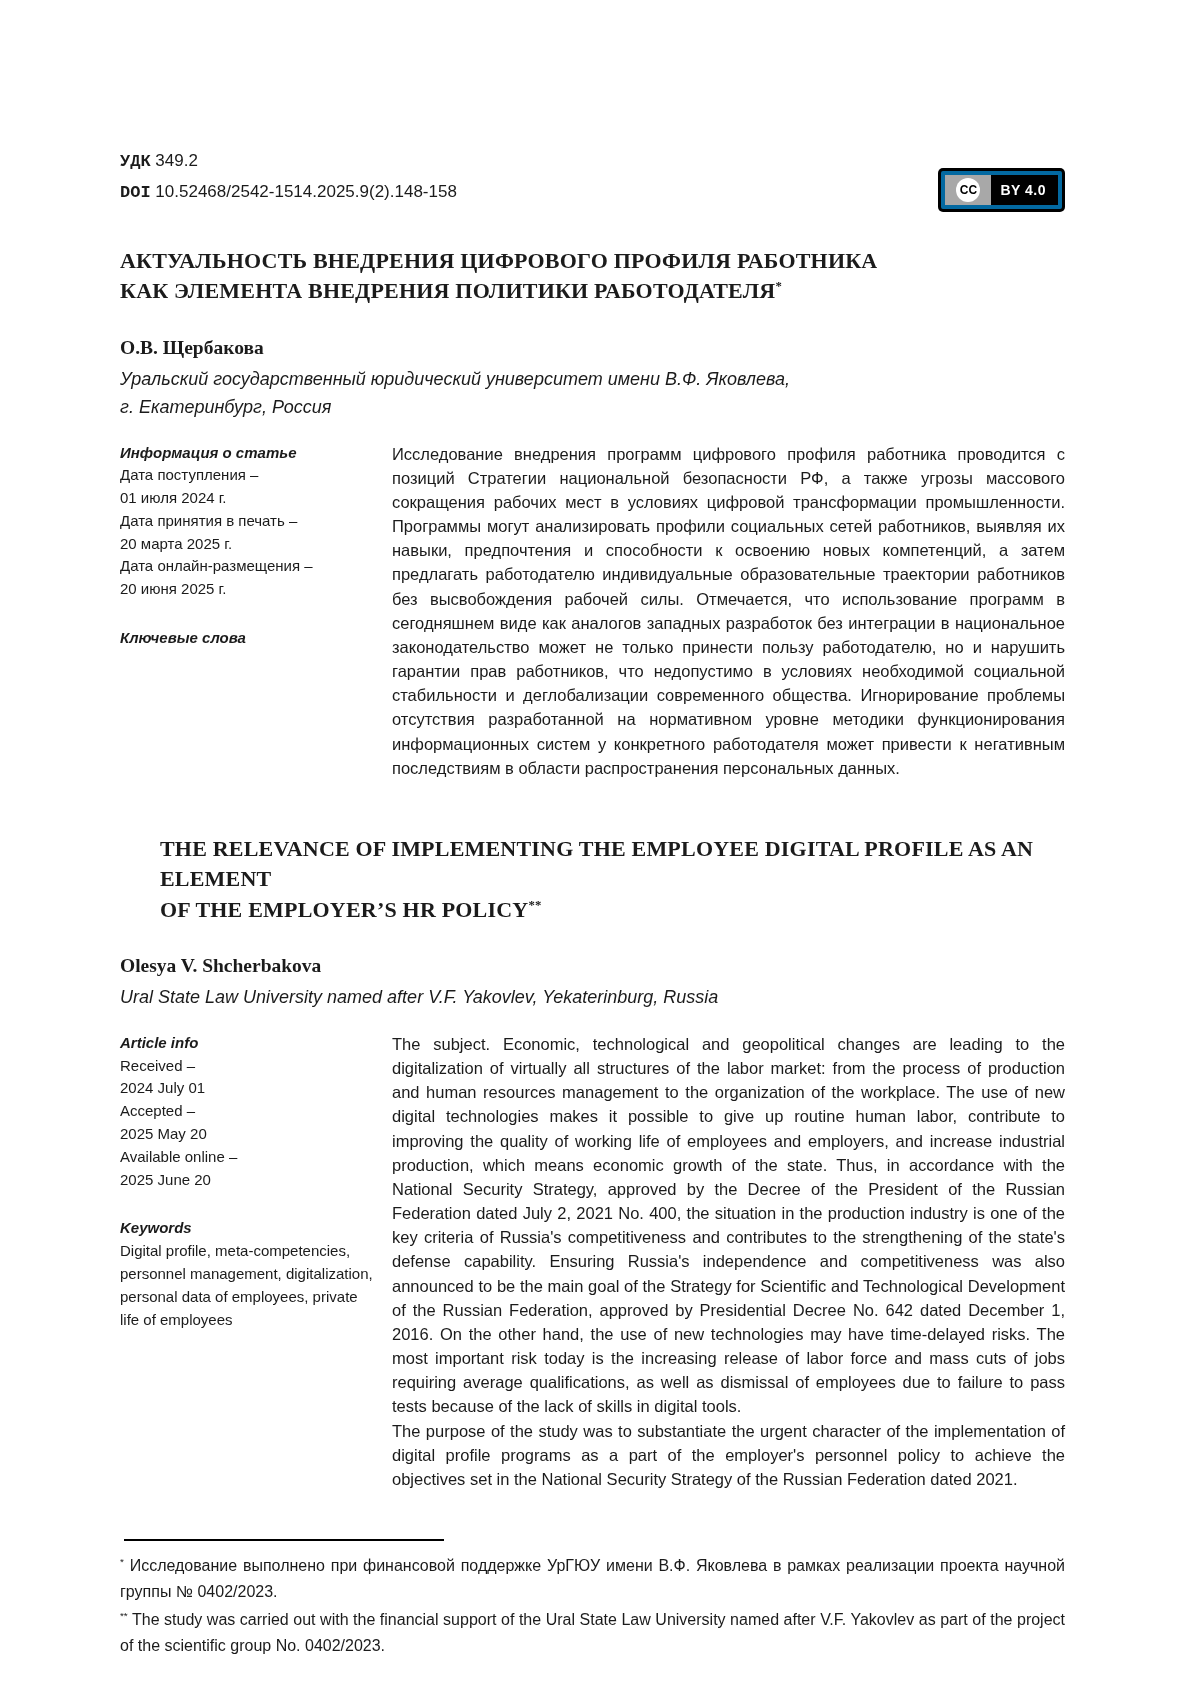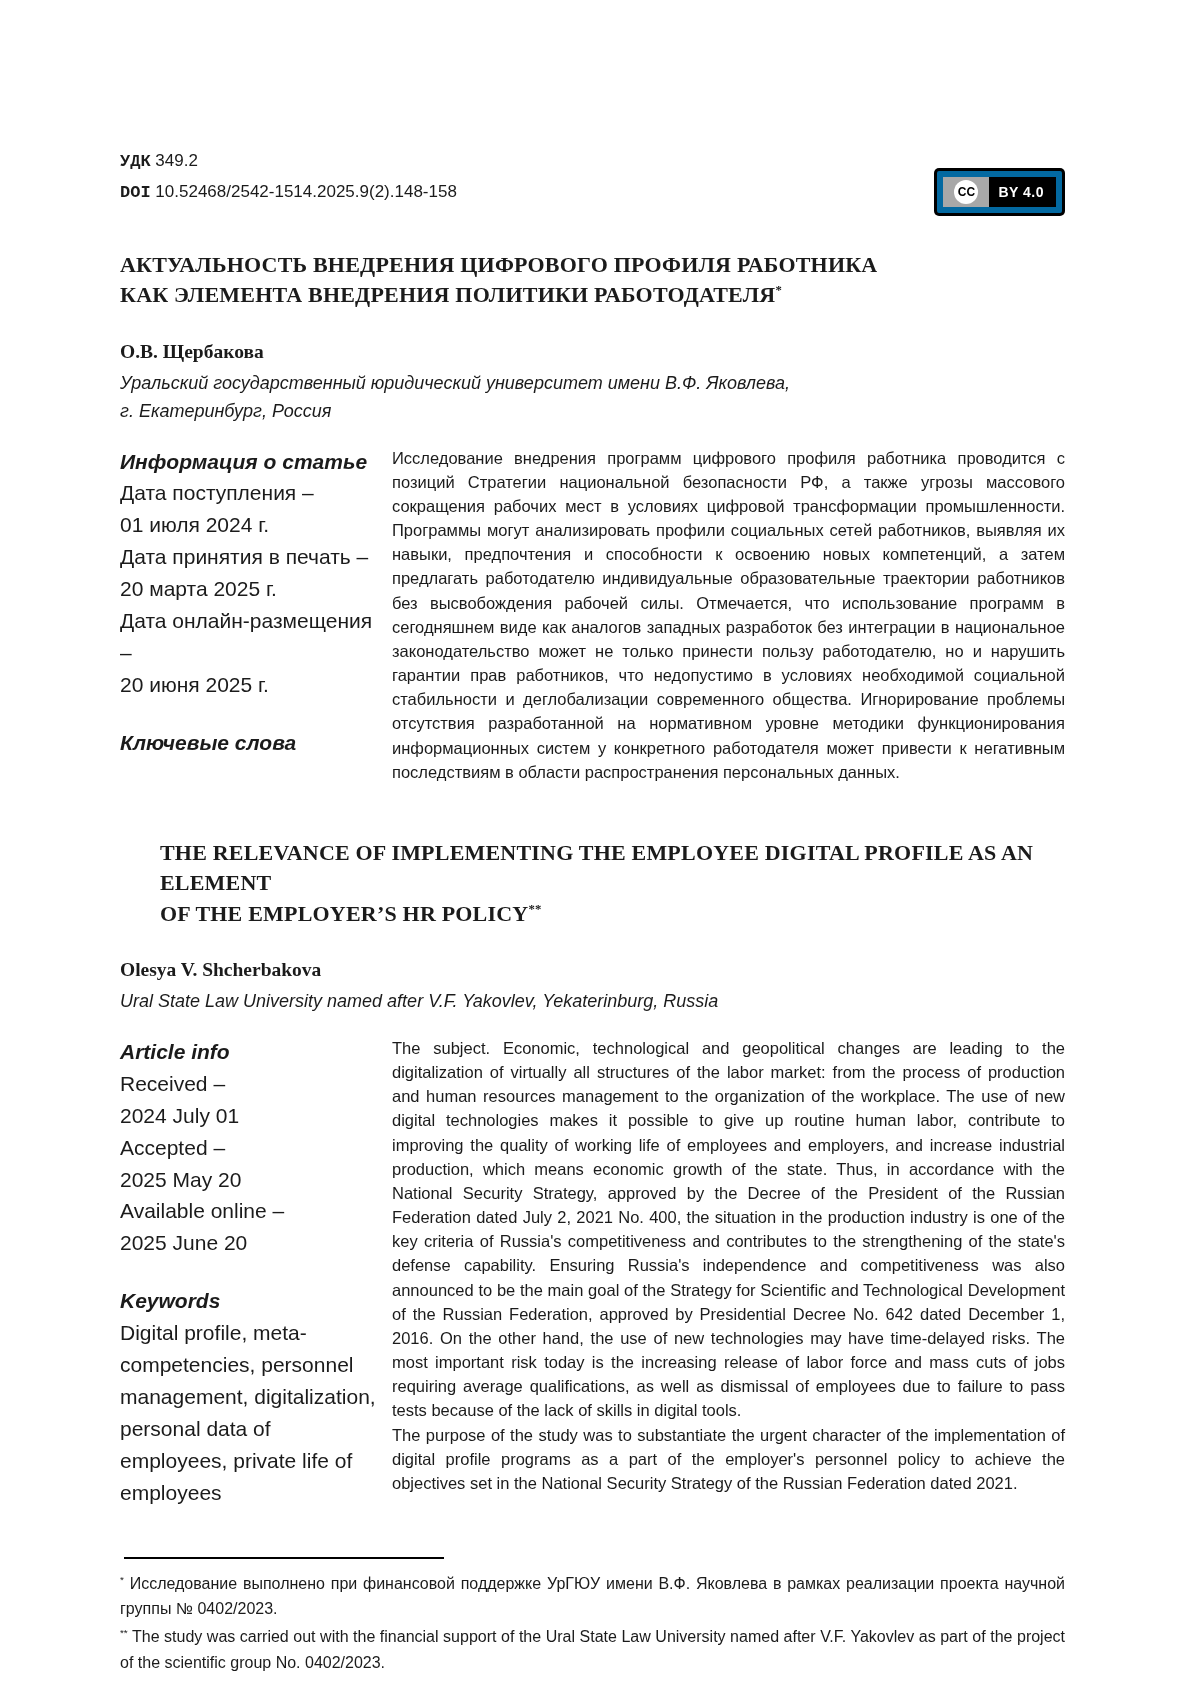--- a/index.html
+++ b/index.html
@@ -8,35 +8,35 @@
     margin:0 auto;background:#ffffff;color:#1b1b1b;
     padding:146px 135px 0 120px;overflow:hidden;position:relative;
     font-family:"Liberation Sans", sans-serif;
   }
   
   .top-row{display:flex;justify-content:space-between;align-items:flex-start;}
   .meta{font-size:17px;line-height:1.75;}
   .bold{font-weight:700;font-family:Liberation Mono, monospace;}
   
   .cc-badge{margin-top:22px;background:#000;border-radius:5px;padding:3px;flex:0 0 auto;}
-  .cc-inner{display:flex;border:6px solid #0369a1;border-radius:2px;overflow:hidden;height:30px;}
+  .cc-inner{display:flex;border:4px solid #0369a1;border-radius:2px;overflow:hidden;height:30px;}
   .cc-left{background:#a8a8a8;width:46px;display:flex;align-items:center;justify-content:center;}
   .cc-circle{width:24px;height:24px;background:#fff;border-radius:50%;color:#000;
     font-weight:700;font-size:12px;display:flex;align-items:center;justify-content:center;}
   .cc-right{background:#000;color:#fff;font-weight:700;font-size:14px;display:flex;
     align-items:center;padding:0 12px 0 9px;letter-spacing:.5px;}
   
   .art-title{font-family:"Liberation Serif", serif;font-weight:700;font-size:22px;
     line-height:1.38;margin:34px 0 0 0;letter-spacing:.2px;}
   sup.mark{font-size:58%;line-height:0;}
   .author-name{font-family:"Liberation Serif", serif;font-weight:700;font-size:19.5px;margin-top:30px;}
   .affil{font-style:italic;font-size:18px;line-height:1.55;margin-top:7px;}
   
   .cols{display:grid;grid-template-columns:256px 1fr;column-gap:16px;margin-top:20px;}
-  .side{font-size:21px;line-height:1.52;}
+  .side{font-size:15px;line-height:1.52;}
   .side-heading{font-weight:700;font-style:italic;}
   .kw-heading{margin-top:26px;}
   .abstract{font-size:16.5px;line-height:1.465;text-align:justify;}
   .abstract p{margin:0;}
   .en-title{margin-top:54px;margin-left:40px;}
   
   .footnote-rule{border:none;border-top:2px solid #000;width:320px;margin:48px 0 12px 4px;}
   .footnote{font-size:16px;line-height:1.62;text-align:justify;margin:0 0 2px 0;}
   .footnote sup{font-size:62%;}
 </style>

